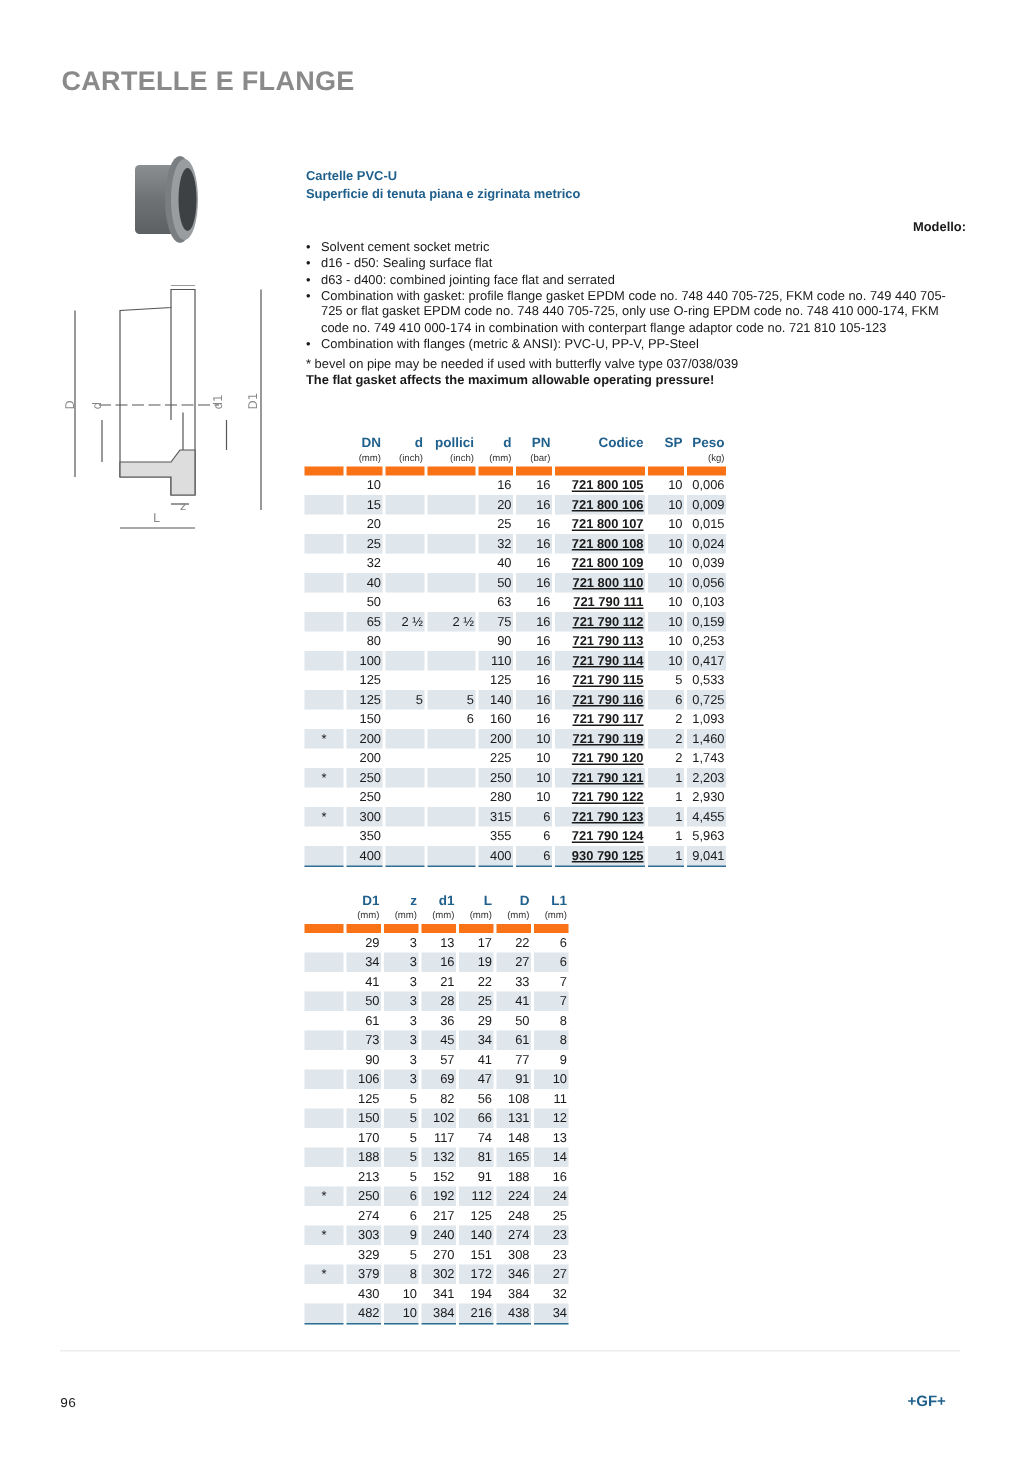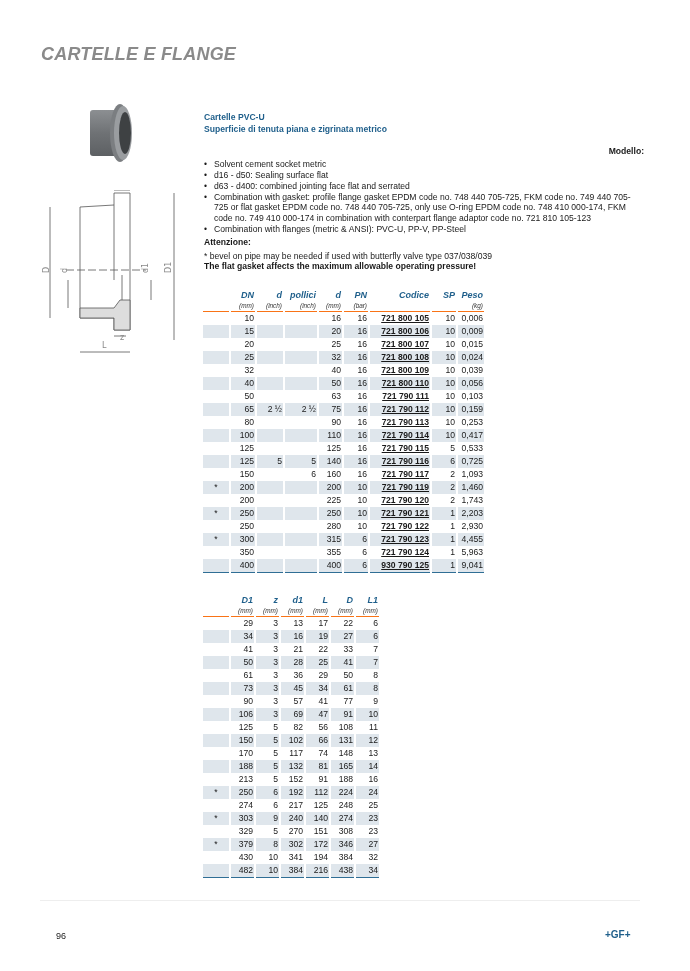--- a/index.html
+++ b/index.html
@@ -1,49 +1,49 @@
 <!DOCTYPE html>
 <html><head>
 <meta charset="utf-8">
 <style>
   html, body { margin: 0; padding: 0; background: #ffffff; }
   body { width: 690px; height: 971px; position: relative; overflow: hidden;
          font-family: "DejaVu Sans", sans-serif; color: #1a1a1a; }
   .page-title { position: absolute; left: 41px; top: 44px; font-size: 18px; font-weight: bold;
-                color: #8a8a8a; letter-spacing: 0.2px; font-family: "Liberation Sans", sans-serif; font-style: italic; }
+                color: #8a8a8a; letter-spacing: 0.2px; font-family: "Liberation Sans", sans-serif; }
   .product-photo { position: absolute; left: 88px; top: 100px; width: 60px; height: 66px; }
   .drawing { position: absolute; left: 36px; top: 190px; width: 160px; height: 170px; }
   .info { position: absolute; left: 204px; top: 111px; width: 440px; font-size: 8.4px; line-height: 10.5px; }
   .sub1, .sub2 { color: #1f5f8b; font-weight: bold; font-size: 8.6px; line-height: 12px; font-family: "Liberation Sans", sans-serif; }
   .label-bold { font-weight: bold; font-size: 8.6px; margin-top: 11px; font-family: "Liberation Sans", sans-serif; text-align: right; }
   ul.bullets { list-style: none; margin: 2px 0 0 0; padding: 0; }
   ul.bullets li { position: relative; padding-left: 10px; margin-bottom: 0.5px; font-family: "Liberation Sans", sans-serif; font-size: 8.6px; }
   ul.bullets li::before { content: "•"; position: absolute; left: 0; top: 0; }
   .att { font-weight: bold; margin-top: 3px; font-size: 8.6px; font-family: "Liberation Sans", sans-serif; }
   .note { margin-top: 3px; font-family: "Liberation Sans", sans-serif; font-size: 8.6px; }
   .warn { font-weight: bold; font-family: "Liberation Sans", sans-serif; font-size: 8.6px; }
 
   table.spec { position: absolute; border-collapse: separate; border-spacing: 2px 0;
                font-family: "Liberation Sans", sans-serif; font-size: 8.6px; }
   table.spec th { color: #1f5f8b; font-weight: bold; font-size: 9px; text-align: right; padding: 0 1px; line-height: 11px; }
   table.spec th .unit { display: block; color: #333; font-weight: normal; font-size: 6.4px; line-height: 9px; }
-  table.spec thead tr.hdr th { border-bottom: 1px solid #f97316; padding-bottom: 1px; font-style: italic; }
+  table.spec thead tr.hdr th { border-bottom: 6px solid #f97316; padding-bottom: 1px; }
   table.spec td { text-align: right; padding: 0 1px; height: 13px; line-height: 13px; }
   table.spec tr.shade td { background: #dfe6ec; }
   table.spec td.code { font-weight: bold; text-decoration: underline; }
   table.spec td.star { text-align: center; }
   table.spec tbody tr:last-child td { border-bottom: 1.5px solid #2f6e95; }
   #table1 { left: 201px; top: 290px; }
   #table2 { left: 201px; top: 595px; }
   #table1 col.c-star { width: 26px; } #table1 col.c-dn { width: 24px; } #table1 col.c-dinch { width: 26px; }
   #table1 col.c-poll { width: 32px; } #table1 col.c-d { width: 23px; } #table1 col.c-pn { width: 24px; }
   #table1 col.c-code { width: 60px; } #table1 col.c-sp { width: 24px; } #table1 col.c-peso { width: 26px; }
   #table2 col { width: 23px; } #table2 col.c-star { width: 26px; }
   .footer-line { position: absolute; left: 40px; top: 900px; width: 600px; height: 1px; background: #eeeeee; }
-  .page-num { position: absolute; left: 56px; top: 931px; font-size: 9px; font-family: Liberation Sans, sans-serif; }
+  .page-num { position: absolute; left: 40px; top: 931px; font-size: 9px; font-family: Liberation Mono, monospace; }
   .logo { position: absolute; left: 605px; top: 929px; font-size: 10px; font-weight: bold; color: #1f5f8b; font-family: "Liberation Sans", sans-serif; }
 </style>
 </head>
 <body>
 
 <div class="page-title">CARTELLE E FLANGE</div>
 
 <svg class="product-photo" viewBox="0 0 60 66">
   <defs>
     <linearGradient id="g1" x1="0" x2="0" y1="0" y2="1">
@@ -88,21 +88,20 @@
   <div class="sub1">Cartelle PVC-U</div>
   <div class="sub2">Superficie di tenuta piana e zigrinata metrico</div>
   <div class="label-bold">Modello:</div>
   <ul class="bullets">
     <li>Solvent cement socket metric</li>
     <li>d16 - d50: Sealing surface flat</li>
     <li>d63 - d400: combined jointing face flat and serrated</li>
     <li>Combination with gasket: profile flange gasket EPDM code no. 748 440 705-725, FKM code no. 749 440 705-725 or flat gasket EPDM code no. 748 440 705-725, only use O-ring EPDM code no. 748 410 000-174, FKM code no. 749 410 000-174 in combination with conterpart flange adaptor code no. 721 810 105-123</li>
     <li>Combination with flanges (metric &amp; ANSI): PVC-U, PP-V, PP-Steel</li>
   </ul>
-  <div class="att">Attenzione:</div>
   <div class="note">* bevel on pipe may be needed if used with butterfly valve type 037/038/039</div>
   <div class="warn">The flat gasket affects the maximum allowable operating pressure!</div>
 </div>
 
 <table class="spec" id="table1">
   <colgroup>
     <col class="c-star">
       <col class="c-dn">
       <col class="c-dinch">
       <col class="c-poll">

